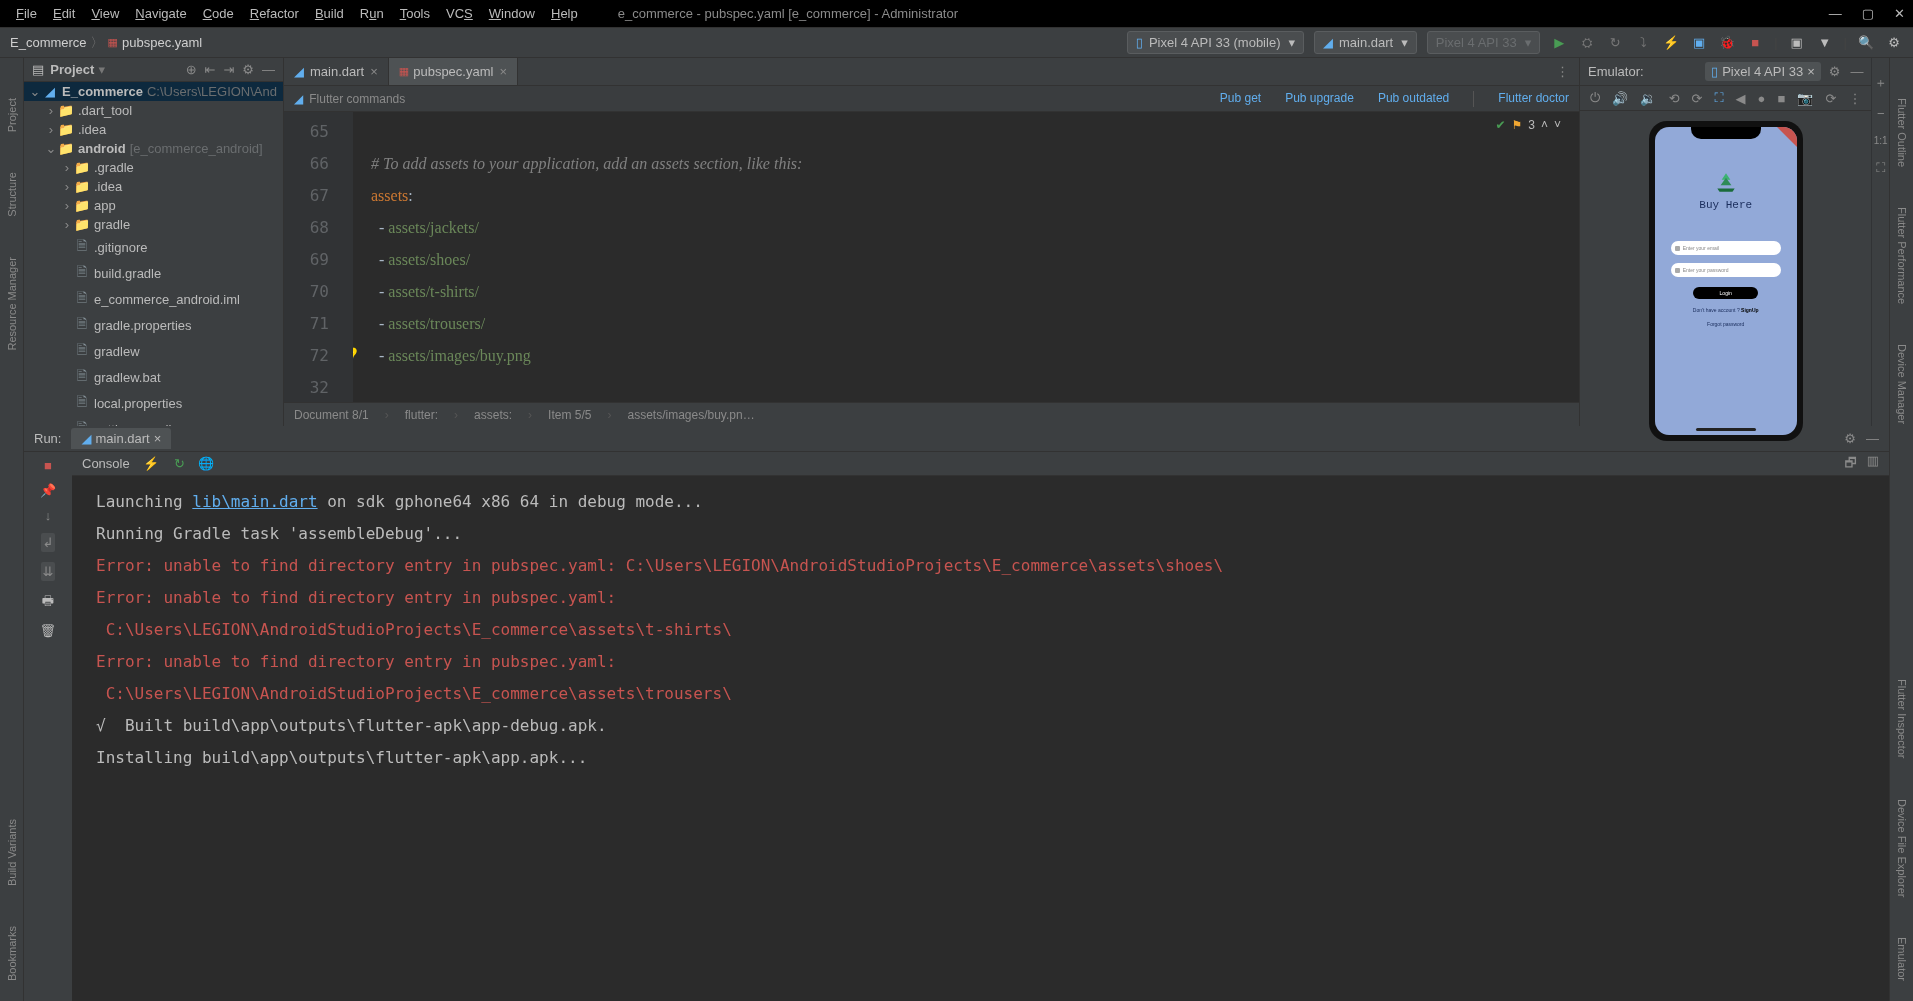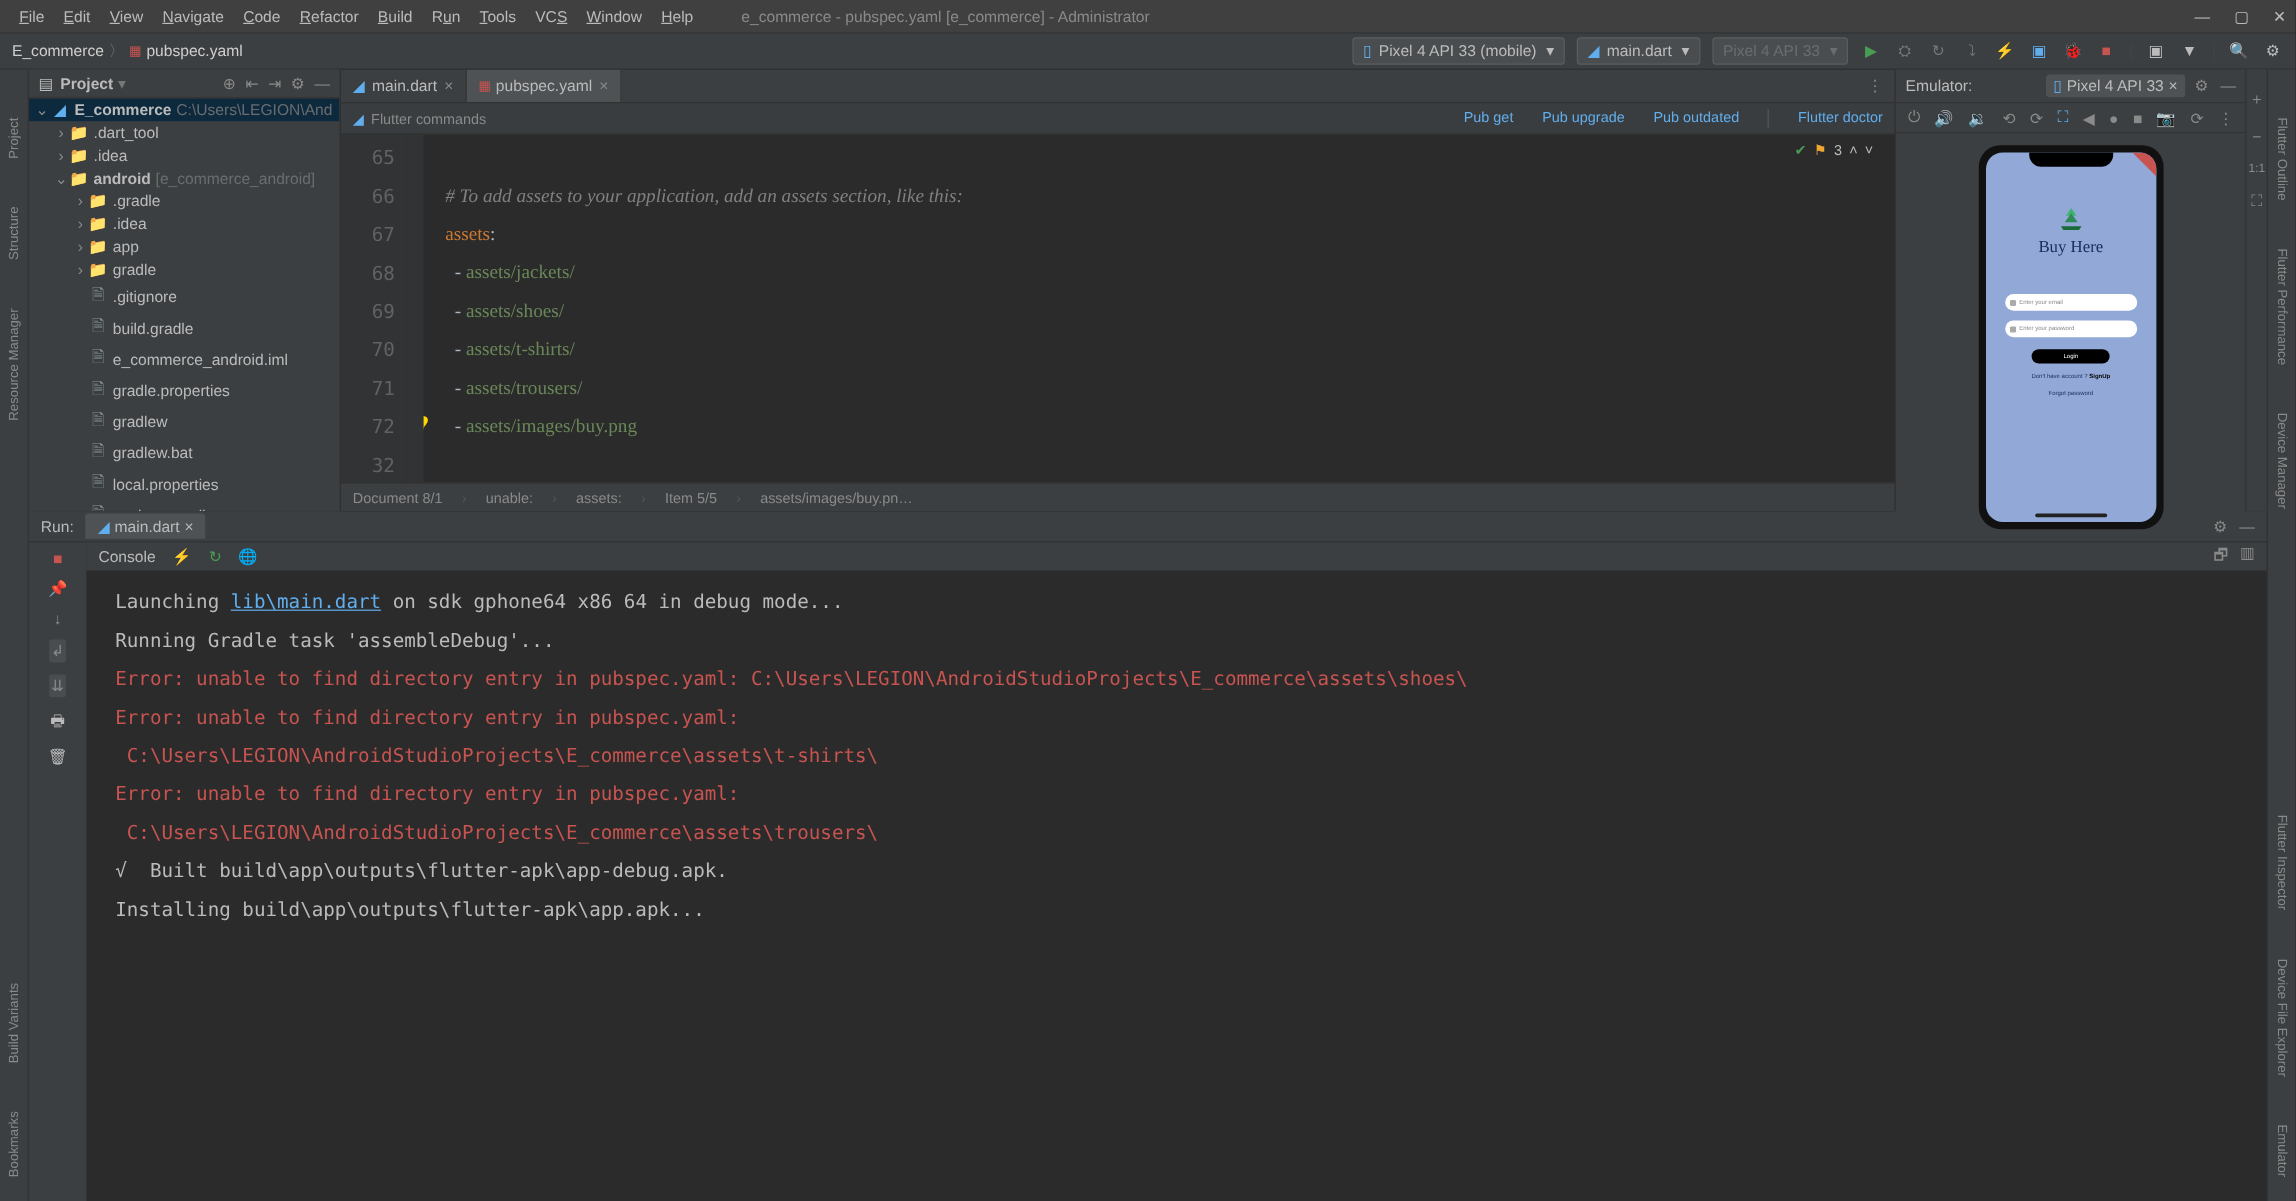--- a/index.html
+++ b/index.html
@@ -1,17 +1,17 @@
 <!DOCTYPE html>
 <html><head>
 <meta charset="utf-8">
 <style>
 * { margin: 0; padding: 0; box-sizing: border-box; }
 body { font-family: "Segoe UI", Arial, sans-serif; font-size: 13px; background: #2b2b2b; color: #bbbbbb; overflow: hidden; width: 1913px; height: 1001px; }
-.menubar { display: flex; align-items: center; background: #404040; height: 28px; padding: 0 8px; border-bottom: 1px solid #323232; }
+.menubar { display: flex; align-items: center; background: #000000; height: 28px; padding: 0 8px; border-bottom: 1px solid #323232; }
 .menubar .menu-item { padding: 0 8px; color: #bbbbbb; cursor: pointer; }
 .menubar .menu-item u { text-decoration: underline; }
 .menubar .title { margin-left: 32px; color: #8a8a8a; }
 .win-controls { margin-left: auto; display: flex; gap: 20px; color: #bbbbbb; }
 .navbar { display: flex; align-items: center; background: #3c3f41; height: 30px; border-bottom: 1px solid #323232; }
 .breadcrumb { display: flex; align-items: center; padding-left: 10px; }
 .breadcrumb .crumb { color: #cfcfcf; }
 .breadcrumb .sep { margin: 0 4px; color: #777; }
 .yaml-icon { color: #c75450; margin-right: 4px; font-size: 11px; }
 .toolbar-right { margin-left: auto; display: flex; align-items: center; gap: 10px; padding-right: 10px; }
@@ -74,21 +74,21 @@
 .emu-header .device-tab { margin-left: auto; display: flex; align-items: center; gap: 4px; background: #4e5254; padding: 2px 6px; border-radius: 3px; }
 .emu-header .tools { margin-left: 8px; display: flex; gap: 10px; color: #8a8a8a; }
 .emu-toolbar { display: flex; align-items: center; gap: 12px; padding: 4px 10px; border-bottom: 1px solid #323232; color: #8a8a8a; }
 .emu-toolbar .icon-blue { color: #61aeee; }
 .emu-screen { flex: 1; display: flex; justify-content: center; align-items: flex-start; padding: 10px; background: #3c3f41; }
 .phone-frame { width: 154px; height: 320px; background: #111; border-radius: 18px; padding: 6px; position: relative; }
 .phone-notch { position: absolute; top: 6px; left: 50%; transform: translateX(-50%); width: 70px; height: 12px; background: #000; border-radius: 0 0 10px 10px; z-index: 2; }
 .phone-screen { width: 100%; height: 100%; background: #92a9d8; border-radius: 14px; display: flex; flex-direction: column; align-items: center; padding: 30px 10px 20px; position: relative; overflow: hidden; }
 .phone-ribbon { position: absolute; top: 0; right: 0; width: 0; height: 0; border-left: 20px solid transparent; border-top: 20px solid #c75450; }
 .logo { width: 26px; height: 26px; margin-top: 12px; }
-.brand { font-family: Liberation Serif, serif; font-size: 14px; color: #1a2d5c; margin-top: 4px; }
+.brand { font-family: Liberation Mono, monospace; font-size: 11px; color: #1a2d5c; margin-top: 4px; }
 .input-f { width: 110px; height: 14px; background: #fff; border-radius: 7px; margin-top: 8px; font-size: 5px; color: #888; display: flex; align-items: center; padding-left: 12px; position: relative; }
 .input-f::before { content: ""; position: absolute; left: 4px; width: 5px; height: 5px; background: #aaa; border-radius: 1px; }
 .login-btn { width: 65px; height: 12px; background: #000; color: #fff; border-radius: 6px; font-size: 5px; display: flex; align-items: center; justify-content: center; margin-top: 10px; }
 .signup-line, .forgot { font-size: 5px; color: #1a2d5c; margin-top: 8px; }
 .signup-line b { color: #000; }
 .home-indicator { position: absolute; bottom: 4px; left: 50%; transform: translateX(-50%); width: 60px; height: 3px; background: #222; border-radius: 2px; }
 .emu-tools-side { width: 28px; background: #3c3f41; border-left: 1px solid #313335; display: flex; flex-direction: column; align-items: center; gap: 14px; padding-top: 16px; color: #8a8a8a; }
 .run-header { height: 26px; background: #3c3f41; display: flex; align-items: center; padding: 0 10px; border-bottom: 1px solid #323232; }
 .run-wrapper { flex: 1; display: flex; flex-direction: column; min-height: 0; }
 .run-tab { background: #4e5254; padding: 3px 10px; margin-left: 10px; display: flex; align-items: center; gap: 4px; border-radius: 3px 3px 0 0; }
@@ -267,21 +267,21 @@
             <span class="check-green">✔</span>
             <span class="err-red">⚑</span>
             <span>3</span>
             <span>˄</span>
             <span>˅</span>
           </div>
         </div>
         <div class="breadcrumb-bottom">
           <span>Document 8/1</span>
             <span class="sep2">›</span>
-          <span>unable:</span>
+          <span>flutter:</span>
             <span class="sep2">›</span>
           <span>assets:</span>
             <span class="sep2">›</span>
           <span>Item 5/5</span>
             <span class="sep2">›</span>
           <span>assets/images/buy.pn…</span>
         </div>
       </div>
 
       <div class="emulator-panel">

